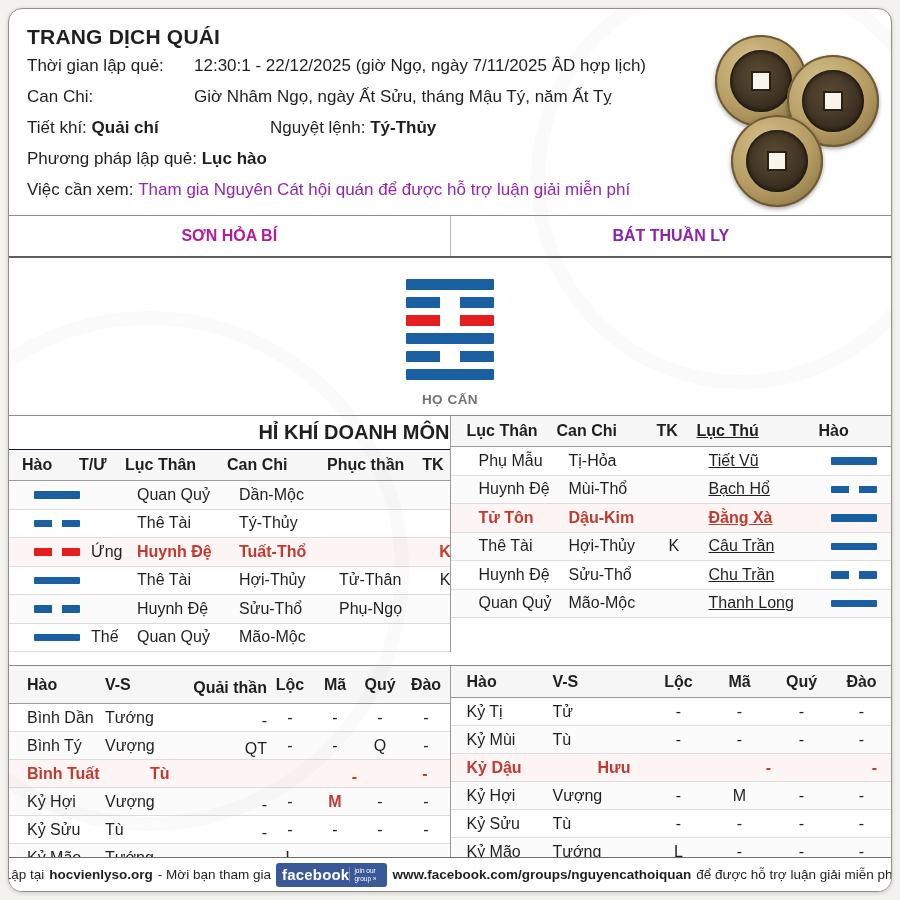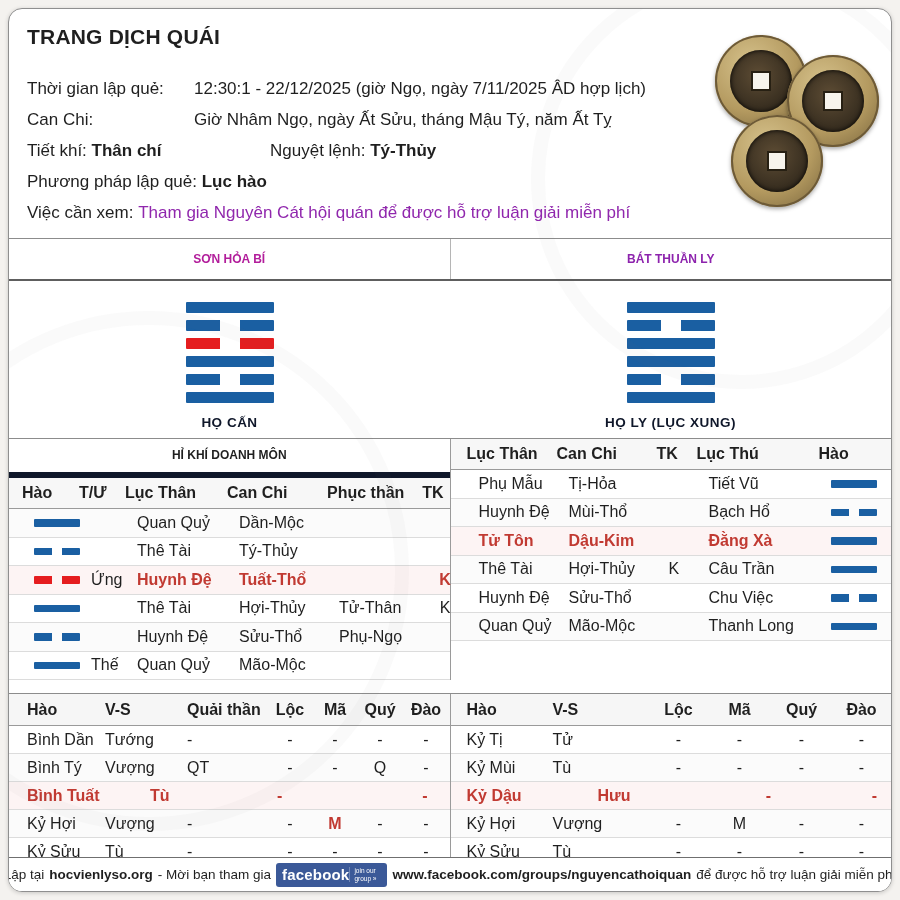--- a/index.html
+++ b/index.html
@@ -9,21 +9,21 @@
     position:absolute; inset:8px; background:#fff;
     border:1px solid #8f8f8f; border-radius:14px; overflow:hidden;
     box-shadow:0 1px 4px rgba(0,0,0,.18);
   }
   .wm { position:absolute; border-radius:50%; border:14px solid rgba(120,110,100,.035); pointer-events:none; }
   .wm1 { width:420px; height:420px; right:-60px; top:-40px; }
   .wm2 { width:520px; height:520px; left:-120px; bottom:60px; }
 
   
   .hdrblk { padding:16px 18px 0 18px; position:relative; }
-  .page-title { font-size:21px; font-weight:bold; letter-spacing:.2px; margin-bottom:24px; }
+  .page-title { font-size:21px; font-weight:bold; letter-spacing:.2px; margin-bottom:1px; }
   .iline { display:flex; font-size:17px; line-height:31px; white-space:nowrap; }
   .lbl { flex:none; }
   .lblw { width:167px; }
   .b { font-weight:bold; }
   .seg1 { width:243px; } .seg2 { width:228px; }
   .purple-val { color:#9027ad; }
 
   
   .coin { position:absolute; width:92px; height:92px; border-radius:50%;
     background:radial-gradient(circle at 38% 32%, #d6c28c, #b49a60 55%, #7e6a40 95%);
@@ -32,73 +32,73 @@
     background:radial-gradient(circle at 45% 40%, #5d4c34, #332a1d 75%);
     box-shadow:inset 0 0 5px #000; }
   .coin::after { content:""; position:absolute; width:20px; height:20px; left:36px; top:36px;
     background:#f7f4ec; box-shadow:inset 0 0 0 2px #272013; }
   .coin1 { left:706px; top:26px; }
   .coin2 { left:778px; top:46px; }
   .coin3 { left:722px; top:106px; }
 
   
   .hx-titles { display:flex; border-top:1px solid #8c8c8c; border-bottom:2px solid #5e5e5e; margin-top:10px; }
-  .hx-titles > div { flex:1; text-align:center; font-size:12px; font-weight:bold; line-height:40px; }
+  .hx-titles > div { flex:1; text-align:center; font-size:16px; font-weight:bold; line-height:40px; }
   .hx-titles .lft { border-right:1px solid #b5b5b5; color:#b21d9b; }
   .hx-titles .rgt { color:#8d23ad; }
 
   
   .hx-row { display:flex; padding:17px 0 8px 0; }
   .hx-half { flex:1; display:flex; flex-direction:column; align-items:center; }
   .hx { width:88px; height:11px; margin:3.5px 0; border-radius:1px; }
-  .hx-family { margin-top:9px; font-size:13.5px; font-weight:bold; color:#0f172a; letter-spacing:.5px; }
+  .hx-family { margin-top:9px; font-size:13.5px; font-weight:bold; color:#737373; letter-spacing:.5px; }
 
   [data-line="solid-blue"]  { background:#1a5fa2; }
   [data-line="broken-blue"] { background:linear-gradient(90deg,#1a5fa2 0 39%,transparent 39% 61%,#1a5fa2 61% 100%); }
   [data-line="broken-red"]  { background:linear-gradient(90deg,#e51d1f 0 39%,transparent 39% 61%,#e51d1f 61% 100%); }
 
   
   .mtables { display:flex; border-top:1px solid #8c8c8c; }
   .mcol { flex:1; min-width:0; }
   .mcol.left { border-right:1px solid #9a9a9a; }
-  .mtitle { text-align:center; font-size:12px; font-weight:bold; line-height:33px; border-bottom:6px solid #0f172a; }
+  .mtitle { text-align:right; font-size:20px; font-weight:bold; line-height:33px; border-bottom:1px solid #0f172a; }
   .mhead, .mrow { display:flex; align-items:center; font-size:16px; }
   .mhead { font-weight:bold; line-height:30px; border-bottom:1px solid #9a9a9a; background:#f7f7f7; }
   .mrow { height:28.5px; border-bottom:1px solid #dcdcdc;padding-left:12px; }
   .mrow:nth-child(odd) { background:#fbfbfb; }
   .mrow.red-row { background:#fdf4f4; }
   .red-t { color:#c13a32; font-weight:bold; }
 
   .c-line { width:70px; flex:none; padding-left:13px; }
   .c-tu   { width:46px; flex:none; }
   .c-lt   { width:102px; flex:none; }
   .c-cc   { width:100px; flex:none; }
   .c-pt   { width:90px; flex:none; }
   .c-tk   { width:32px; flex:none; text-align:center; }
   .hline { display:block; width:46px; height:7.5px; border-radius:1px; }
 
   .r-lt   { width:106px; flex:none; padding-left:16px; }
   .r-cc   { width:100px; flex:none; }
   .r-tk   { width:40px; flex:none; }
-  .r-ltu  { width:116px; flex:none; }
+  .r-ltu  { width:116px; flex:none;text-decoration:underline; }
   .r-line { flex:1; display:flex; justify-content:flex-start; padding-left:6px; }
 
   
   .btables { display:flex; margin-top:13px; border-top:1px solid #8c8c8c; }
   .bcol { flex:1; min-width:0; }
   .bcol.left { border-right:1px solid #9a9a9a; }
   .bhead, .brow { display:flex; align-items:center; font-size:16px; }
   .bhead { font-weight:bold; line-height:31px; border-bottom:1px solid #9a9a9a; background:#f6f6f6; }
   .brow { height:28px; border-bottom:1px solid #dcdcdc; }
   .brow:nth-child(odd) { background:#fbfbfb; }
   .brow.red-row { background:#fdf4f4;gap:45px; }
 
   .bl-hao { width:96px;  flex:none; padding-left:18px; }
   .bl-vs  { width:82px;  flex:none; }
-  .bl-qt  { width:80px;  flex:none; text-align:left; }
+  .bl-qt  { width:80px;  flex:none; text-align:right;margin-top:6px; }
   .bl-loc { width:46px;  flex:none; text-align:center; }
   .bl-ma  { width:44px;  flex:none; text-align:center; }
   .bl-quy { width:46px;  flex:none; text-align:center; }
   .bl-dao { width:46px;  flex:none; text-align:center; }
 
   .br-hao { width:102px; flex:none; padding-left:16px; }
   .br-vs  { width:96px;  flex:none; }
   .br-loc { width:60px;  flex:none; text-align:center; }
   .br-ma  { width:62px;  flex:none; text-align:center; }
   .br-quy { width:62px;  flex:none; text-align:center; }
@@ -134,21 +134,21 @@
     </div>
 
     <div class="iline">
       <span class="lbl lblw">Can Chi:</span>
       <span>Giờ Nhâm Ngọ, ngày Ất Sửu, tháng Mậu Tý, năm Ất Tỵ</span>
     </div>
 
     <div class="iline">
       <span class="seg1">
         <span>Tiết khí:</span>
-        <span class="b">Thân chí</span>
+        <span class="b">Quải chí</span>
       </span>
       <span>
         <span>Nguyệt lệnh:</span>
         <span class="b">Tý-Thủy</span>
       </span>
     </div>
 
     <div class="iline">
       <span class="lbl">Phương pháp lập quẻ:</span>&nbsp;
       <span class="b">Lục hào</span>
@@ -167,29 +167,20 @@
 
   <div class="hx-row">
     <div class="hx-half">
       <i class="hx" data-line="solid-blue"></i>
       <i class="hx" data-line="broken-blue"></i>
       <i class="hx" data-line="broken-red"></i>
       <i class="hx" data-line="solid-blue"></i>
       <i class="hx" data-line="broken-blue"></i>
       <i class="hx" data-line="solid-blue"></i>
       <div class="hx-family">HỌ CẤN</div>
-    </div>
-    <div class="hx-half">
-      <i class="hx" data-line="solid-blue"></i>
-      <i class="hx" data-line="broken-blue"></i>
-      <i class="hx" data-line="solid-blue"></i>
-      <i class="hx" data-line="solid-blue"></i>
-      <i class="hx" data-line="broken-blue"></i>
-      <i class="hx" data-line="solid-blue"></i>
-      <div class="hx-family">HỌ LY (LỤC XUNG)</div>
     </div>
   </div>
 
   <div class="mtables">
     <div class="mcol left">
       <div class="mtitle">HỈ KHÍ DOANH MÔN</div>
       <div class="mhead">
         <span class="c-line">Hào</span>
         <span class="c-tu">T/Ư</span>
         <span class="c-lt">Lục Thân</span>
@@ -300,21 +291,21 @@
         <span class="r-tk">K</span>
         <span class="r-ltu">Câu Trần</span>
         <span class="r-line">
             <i class="hline" data-line="solid-blue"></i>
           </span>
       </div>
       <div class="mrow">
         <span class="r-lt">Huynh Đệ</span>
         <span class="r-cc">Sửu-Thổ</span>
         <span class="r-tk"></span>
-        <span class="r-ltu">Chu Việc</span>
+        <span class="r-ltu">Chu Trần</span>
         <span class="r-line">
             <i class="hline" data-line="broken-blue"></i>
           </span>
       </div>
       <div class="mrow">
         <span class="r-lt">Quan Quỷ</span>
         <span class="r-cc">Mão-Mộc</span>
         <span class="r-tk"></span>
         <span class="r-ltu">Thanh Long</span>
         <span class="r-line">

